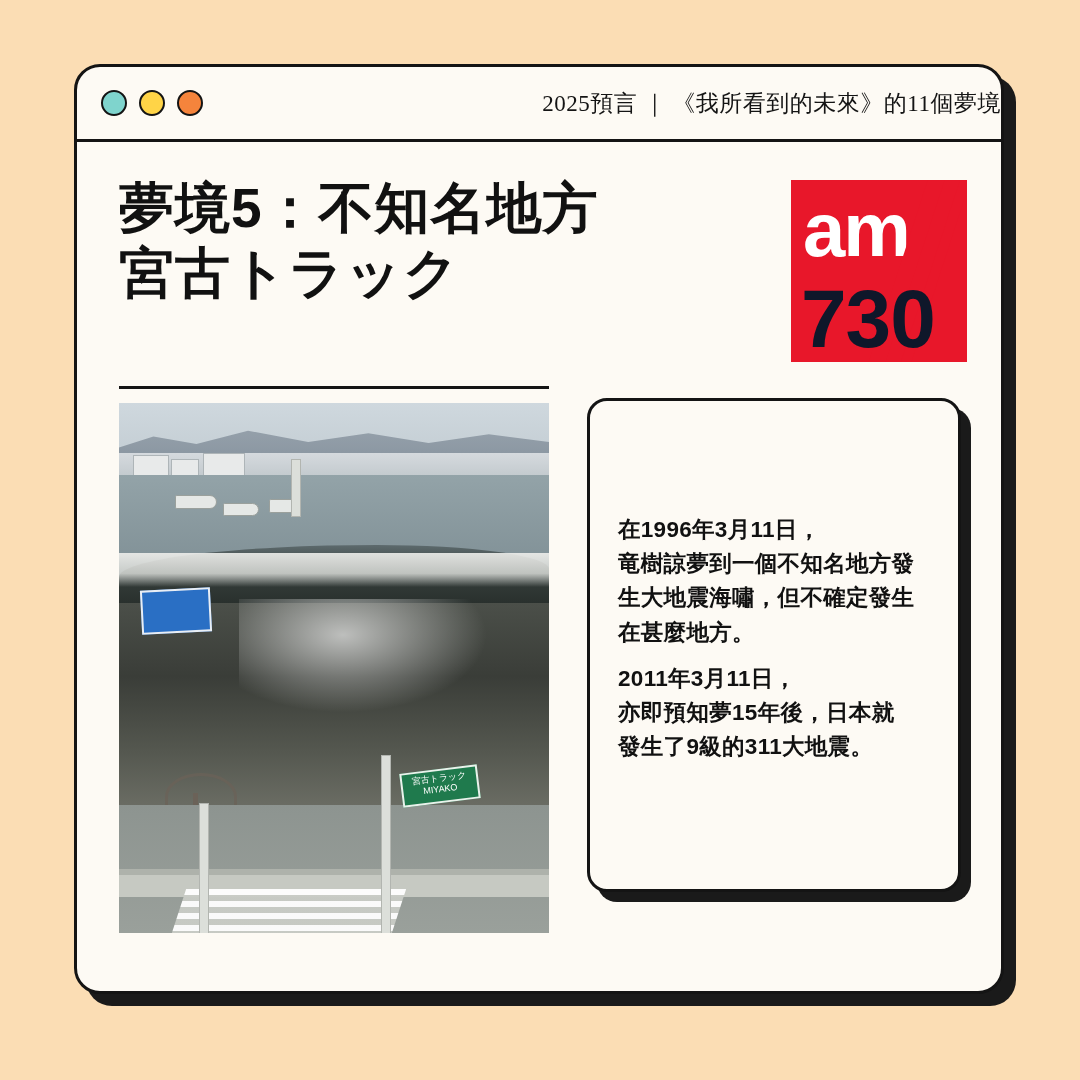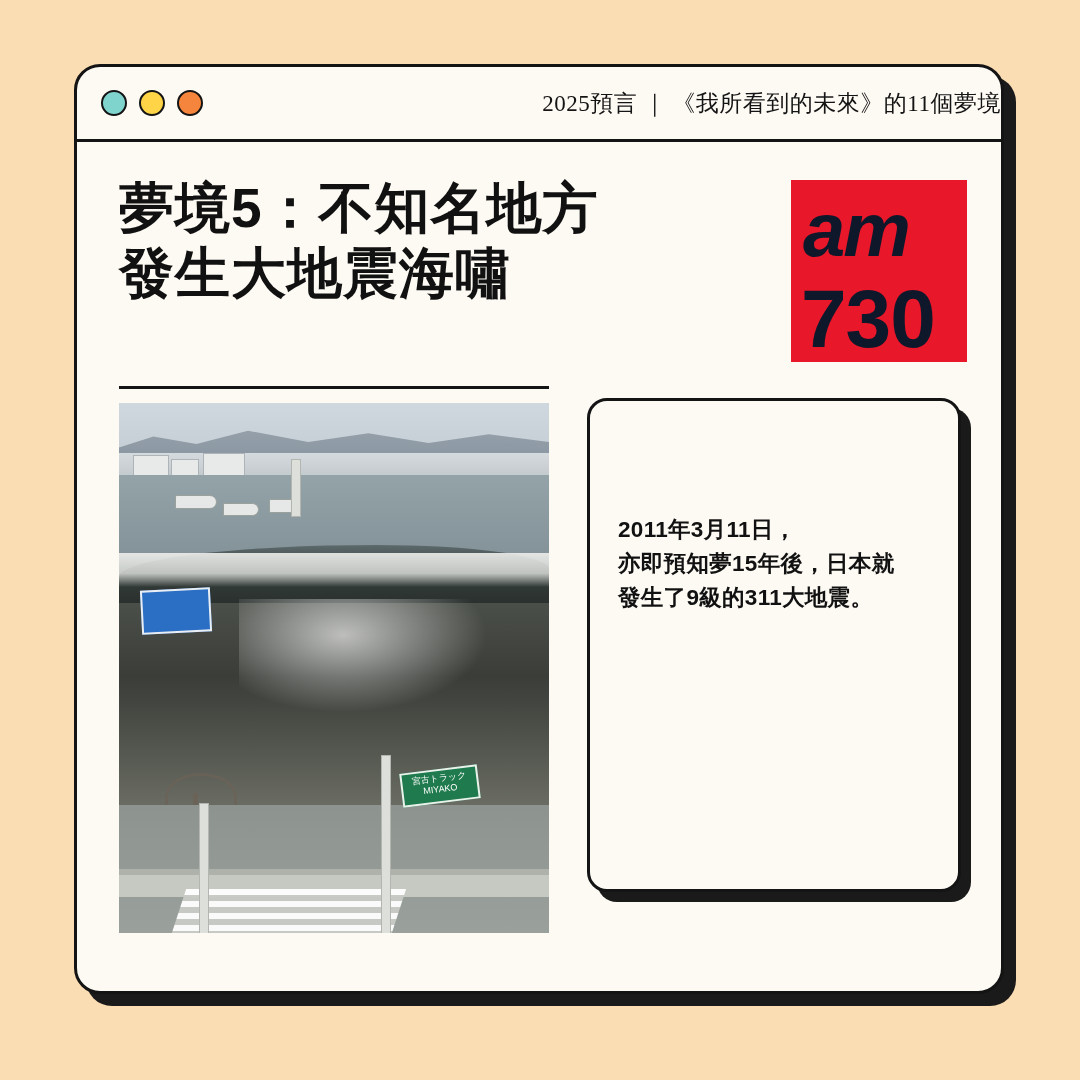--- a/index.html
+++ b/index.html
@@ -110,24 +110,23 @@
     margin-top: 4px;
     margin-right: 4px;
     overflow: hidden;
   }
   .logo .am {
     position: absolute;
     left: 12px;
     top: 6px;
     font-size: 76px;
     font-weight: bold;
-    color: #0f172a;
+    color: #ffffff;
     letter-spacing: -2px;
     font-family: "Liberation Sans", sans-serif;
-    font-style: italic;
   }
   .logo .seven30 {
     position: absolute;
     left: 10px;
     top: 92px;
     font-size: 82px;
     font-weight: bold;
     color: #0f172a;
     letter-spacing: -1px;
     font-family: "Liberation Sans", sans-serif;
@@ -294,21 +293,21 @@
       <div class="dot dot-2"></div>
       <div class="dot dot-3"></div>
     </div>
     <div class="titlebar-text">
       <span>2025預言</span><span class="sep">｜</span><span>《我所看到的未來》的11個夢境</span>
     </div>
   </div>
 
   <div class="headline-row">
     <div class="headline">夢境5：不知名地方
-發生大地震海嘯</div>
+宮古トラック</div>
 
     <div class="logo">
       <div class="am">am</div>
       <div class="slash slash-a"></div>
       <div class="slash slash-b"></div>
       <div class="seven30">730</div>
     </div>
   </div>
 
   <div class="body-row">
@@ -341,20 +340,24 @@
         <div class="ph-pole" style="left:80px; top:400px; height:130px;"></div>
         <div class="ph-pole" style="left:262px; top:352px; height:178px;"></div>
         <div class="ph-signgreen">宮古トラック
 MIYAKO</div>
       </div>
     </div>
 
     <div class="text-col">
       <div class="textbox-shadow"></div>
       <div class="textbox">
+        <div class="para">在1996年3月11日，
+竜樹諒夢到一個不知名地方發
+生大地震海嘯，但不確定發生
+在甚麼地方。</div>
         <div class="para">2011年3月11日，
 亦即預知夢15年後，日本就
 發生了9級的311大地震。</div>
       </div>
     </div>
 
   </div>
 </div>
 
 </body></html>

